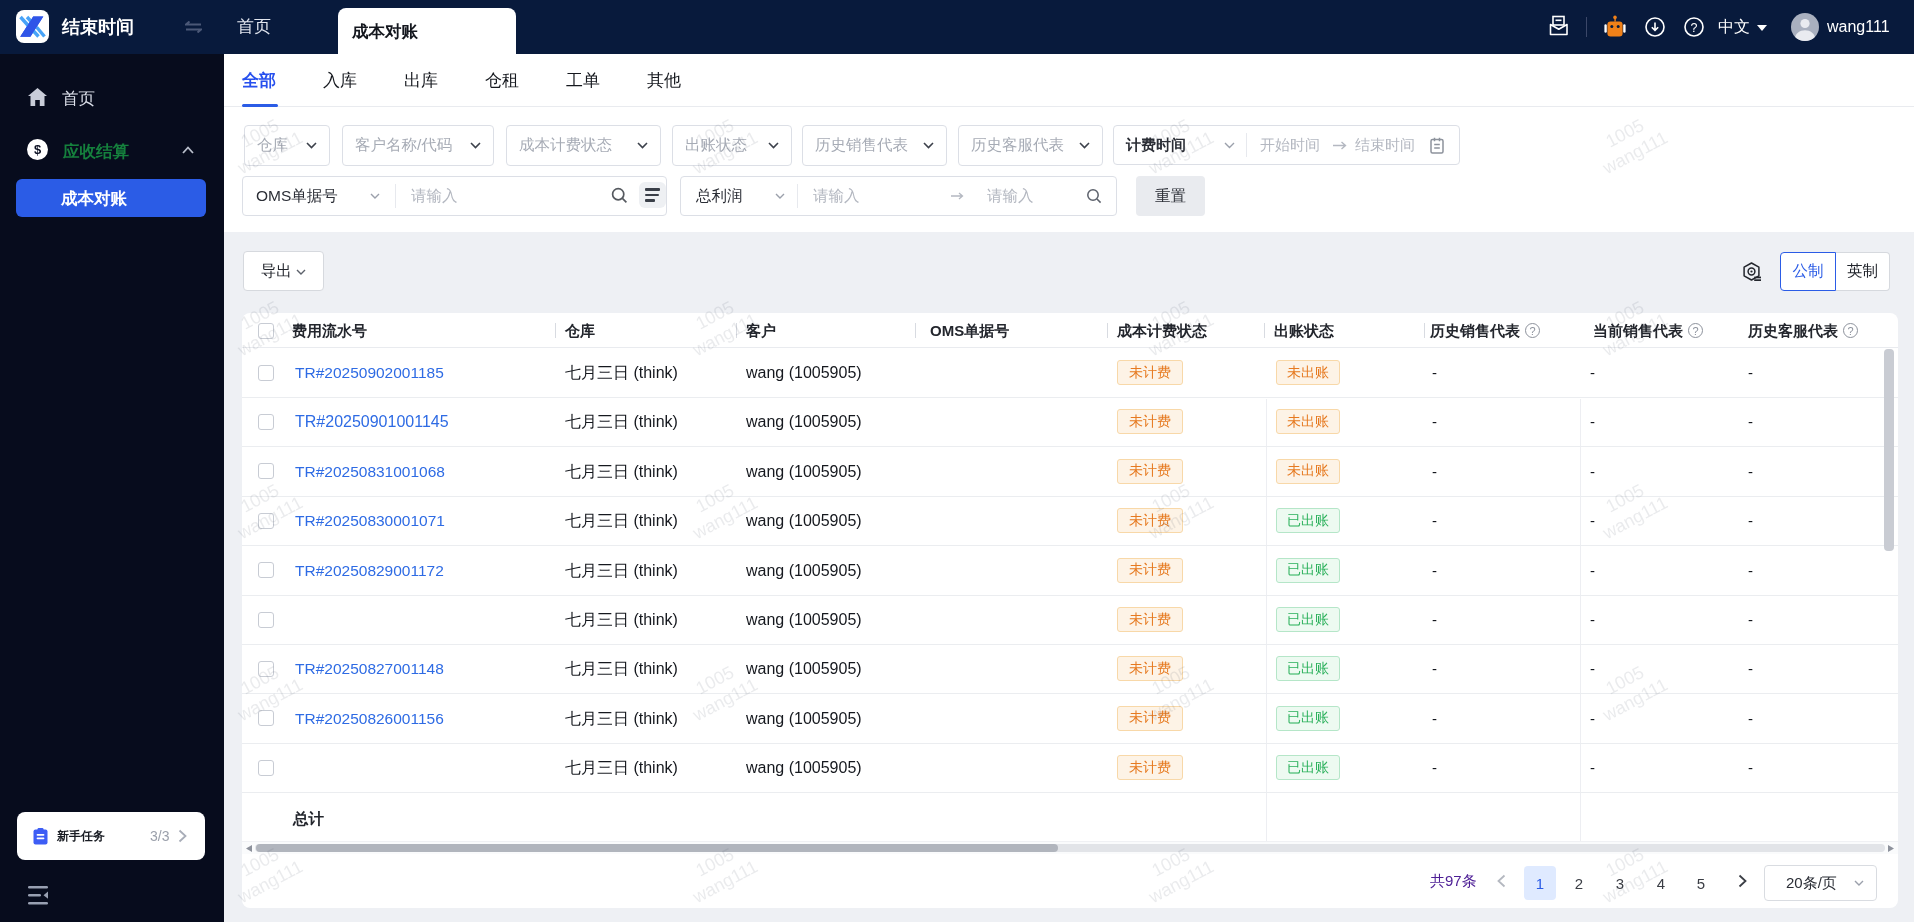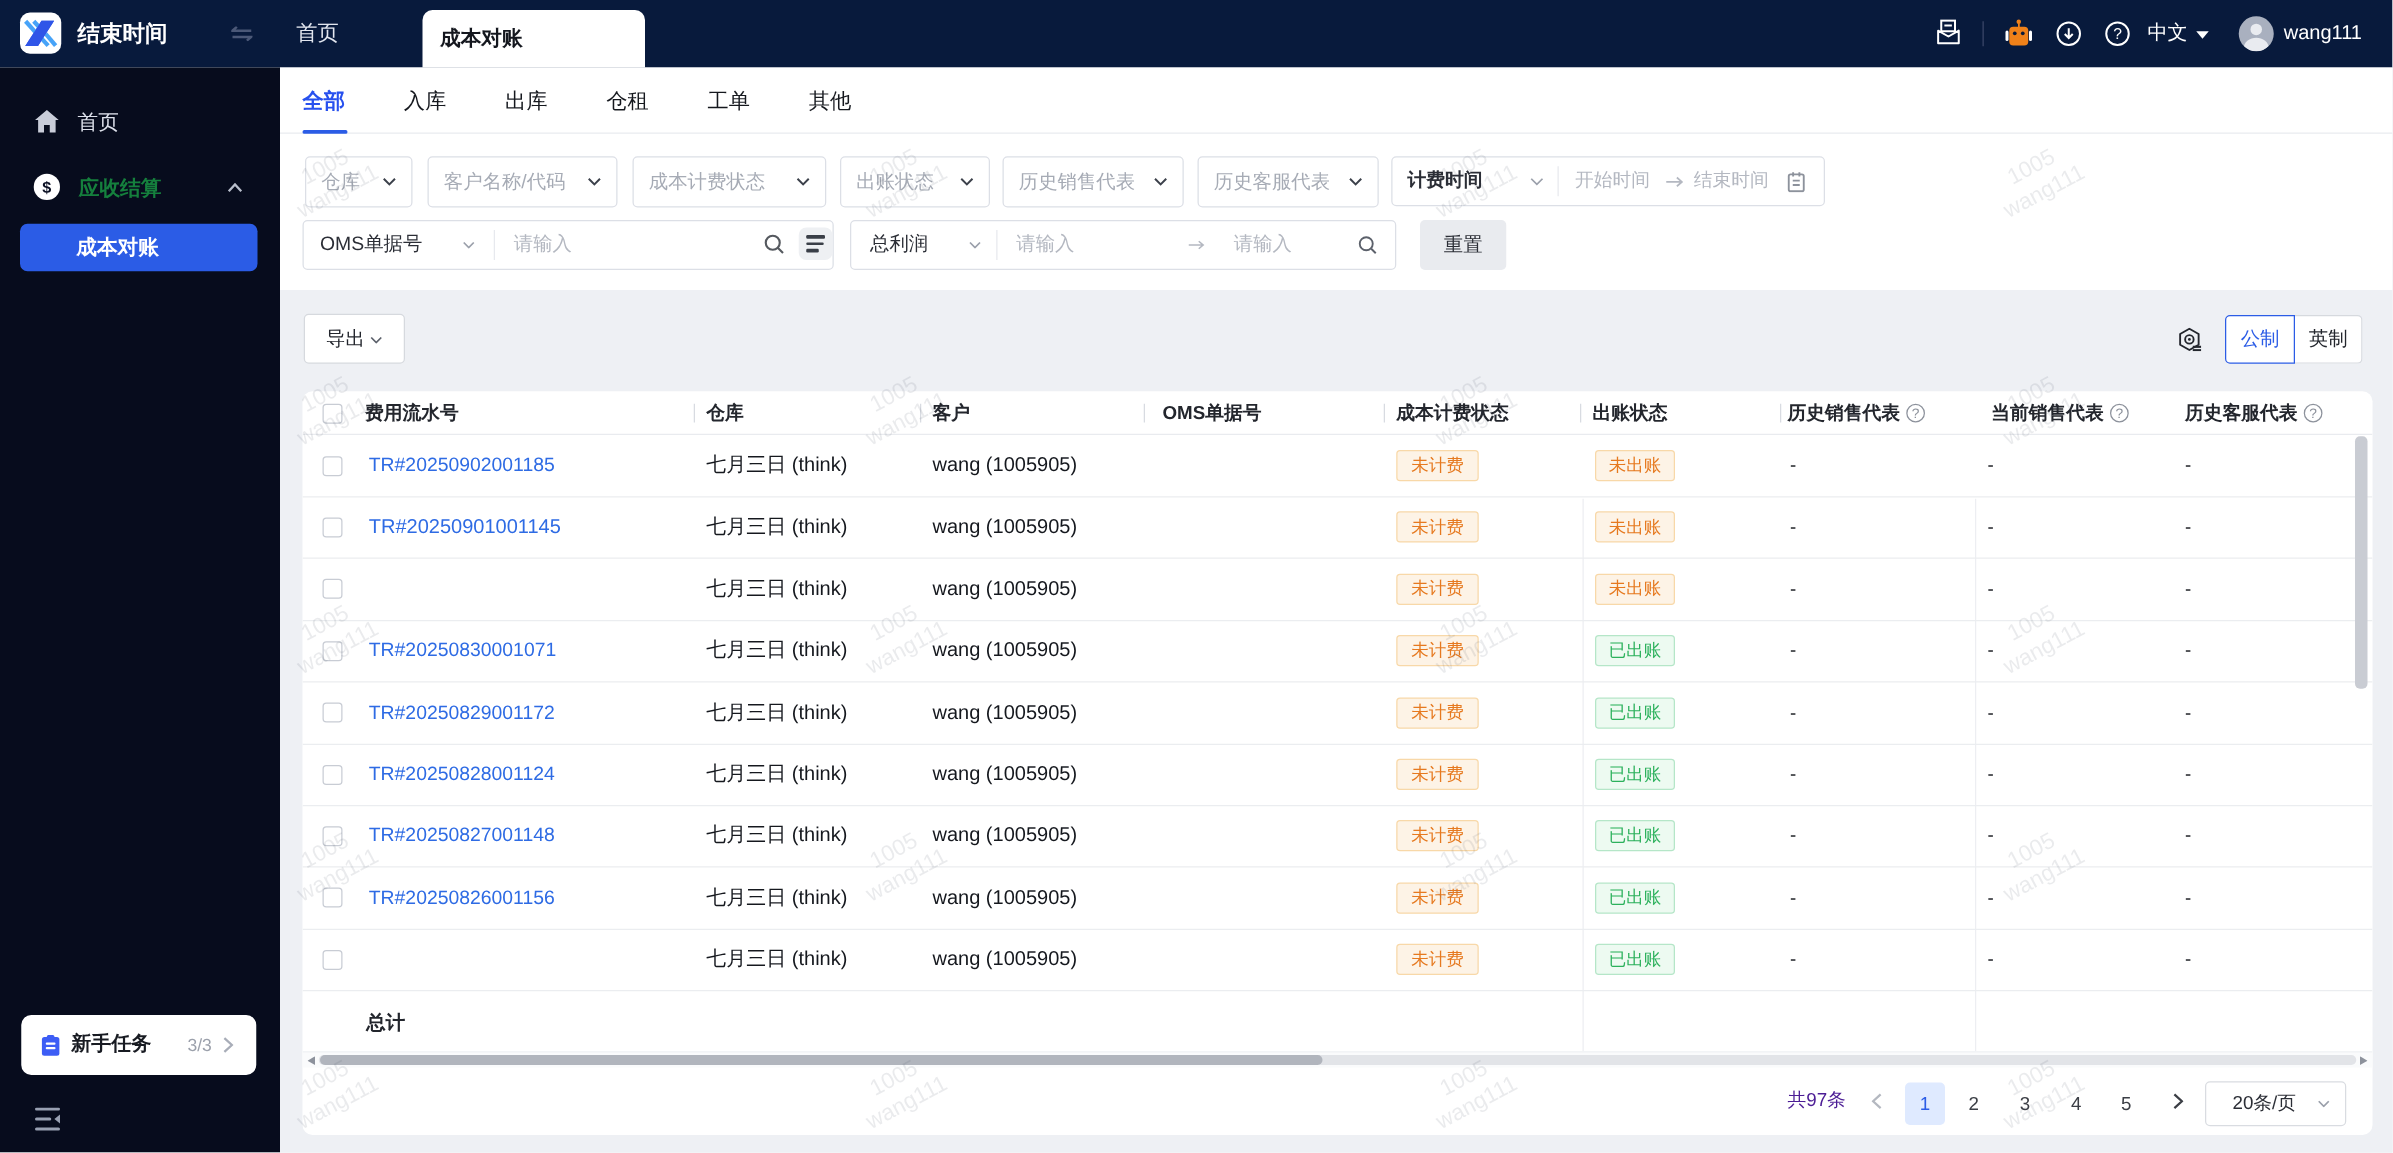--- a/index.html
+++ b/index.html
@@ -91,21 +91,21 @@
 <div class="a" style="left:16px;top:179px;width:190px;height:38px;background:#2b5ce6;border-radius:6px"></div>
 <div class="a" style="left:61px;top:179px;height:38px;line-height:38px;color:#fff;font-size:16.5px;font-weight:bold">成本对账</div>
 
 <div class="a" style="left:17px;top:812px;width:188px;height:48px;background:#fff;border-radius:8px"></div>
 <svg class="a" style="left:33px;top:828px" width="15" height="17" viewBox="0 0 15 17">
   <rect x="0.5" y="1.5" width="14" height="15" rx="2" fill="#3d5df5"></rect>
   <rect x="4.5" y="0" width="6" height="3.4" rx="1.2" fill="#3d5df5"></rect>
   <rect x="3.6" y="6" width="7.8" height="1.7" rx="0.8" fill="#fff"></rect>
   <rect x="3.6" y="9.6" width="7.8" height="1.7" rx="0.8" fill="#fff"></rect>
 </svg>
-<div class="a" style="left:57px;top:824px;color:#181b22;font-size:16px;font-weight:bold;line-height:24px">新手任务</div>
+<div class="a" style="left:57px;top:824px;color:#181b22;font-size:12px;font-weight:bold;line-height:24px">新手任务</div>
 <div class="a" style="left:150px;top:825px;color:#9ba0ab;font-size:14px;line-height:22px">3/3</div>
 <svg class="a" style="left:178px;top:829px" width="9" height="14" viewBox="0 0 9 14">
     <path d="M1.5 1.5 L7.5 7 L1.5 12.5" stroke="#a8adb8" stroke-width="1.8" fill="none"></path>
   </svg>
 <svg class="a" style="left:28px;top:886px" width="20" height="19" viewBox="0 0 20 19">
   <rect x="0" y="0" width="20" height="2.4" rx="1.2" fill="#98a0b2"></rect>
   <rect x="0" y="8" width="13" height="2.4" rx="1.2" fill="#98a0b2"></rect>
   <rect x="0" y="16" width="20" height="2.4" rx="1.2" fill="#98a0b2"></rect>
   <path d="M20 5.6 L15.5 9.2 L20 12.8 Z" fill="#98a0b2"></path>
 </svg>
@@ -259,20 +259,21 @@
     <div class="a" style="left:323px;top:0;height:49.4px;line-height:49.4px;font-size:16px;color:#15181e">七月三日 (think)</div>
     <div class="a" style="left:504px;top:0;height:49.4px;line-height:49.4px;font-size:16px;color:#15181e">wang (1005905)</div>
     <div class="badge b-or" style="left:875px;width:66px">未计费</div>
     <div class="badge b-or" style="left:1034px;width:64px">未出账</div>
     <div class="a" style="left:1190px;top:0;height:49.4px;line-height:49.4px;font-size:15px;color:#15181e">-</div>
     <div class="a" style="left:1348px;top:0;height:49.4px;line-height:49.4px;font-size:15px;color:#15181e">-</div>
     <div class="a" style="left:1506px;top:0;height:49.4px;line-height:49.4px;font-size:15px;color:#15181e">-</div>
   </div>
   <div class="row" style="top:133.8px">
     <div class="cb" style="top:16.5px"></div>
+    <div class="a" style="left:53px;top:0;height:49.4px;line-height:49.4px;font-size:15.5px;color:#2e6be4">TR#20250831001068</div>
     <div class="a" style="left:323px;top:0;height:49.4px;line-height:49.4px;font-size:16px;color:#15181e">七月三日 (think)</div>
     <div class="a" style="left:504px;top:0;height:49.4px;line-height:49.4px;font-size:16px;color:#15181e">wang (1005905)</div>
     <div class="badge b-or" style="left:875px;width:66px">未计费</div>
     <div class="badge b-or" style="left:1034px;width:64px">未出账</div>
     <div class="a" style="left:1190px;top:0;height:49.4px;line-height:49.4px;font-size:15px;color:#15181e">-</div>
     <div class="a" style="left:1348px;top:0;height:49.4px;line-height:49.4px;font-size:15px;color:#15181e">-</div>
     <div class="a" style="left:1506px;top:0;height:49.4px;line-height:49.4px;font-size:15px;color:#15181e">-</div>
   </div>
   <div class="row" style="top:183.2px">
     <div class="cb" style="top:16.5px"></div>
@@ -291,21 +292,20 @@
     <div class="a" style="left:323px;top:0;height:49.4px;line-height:49.4px;font-size:16px;color:#15181e">七月三日 (think)</div>
     <div class="a" style="left:504px;top:0;height:49.4px;line-height:49.4px;font-size:16px;color:#15181e">wang (1005905)</div>
     <div class="badge b-or" style="left:875px;width:66px">未计费</div>
     <div class="badge b-gr" style="left:1034px;width:64px">已出账</div>
     <div class="a" style="left:1190px;top:0;height:49.4px;line-height:49.4px;font-size:15px;color:#15181e">-</div>
     <div class="a" style="left:1348px;top:0;height:49.4px;line-height:49.4px;font-size:15px;color:#15181e">-</div>
     <div class="a" style="left:1506px;top:0;height:49.4px;line-height:49.4px;font-size:15px;color:#15181e">-</div>
   </div>
   <div class="row" style="top:282.0px">
     <div class="cb" style="top:16.5px"></div>
-    <div class="a" style="left:53px;top:0;height:49.4px;line-height:49.4px;font-size:15.5px;color:#2e6be4">TR#20250828001124</div>
     <div class="a" style="left:323px;top:0;height:49.4px;line-height:49.4px;font-size:16px;color:#15181e">七月三日 (think)</div>
     <div class="a" style="left:504px;top:0;height:49.4px;line-height:49.4px;font-size:16px;color:#15181e">wang (1005905)</div>
     <div class="badge b-or" style="left:875px;width:66px">未计费</div>
     <div class="badge b-gr" style="left:1034px;width:64px">已出账</div>
     <div class="a" style="left:1190px;top:0;height:49.4px;line-height:49.4px;font-size:15px;color:#15181e">-</div>
     <div class="a" style="left:1348px;top:0;height:49.4px;line-height:49.4px;font-size:15px;color:#15181e">-</div>
     <div class="a" style="left:1506px;top:0;height:49.4px;line-height:49.4px;font-size:15px;color:#15181e">-</div>
   </div>
   <div class="row" style="top:331.4px">
     <div class="cb" style="top:16.5px"></div>

